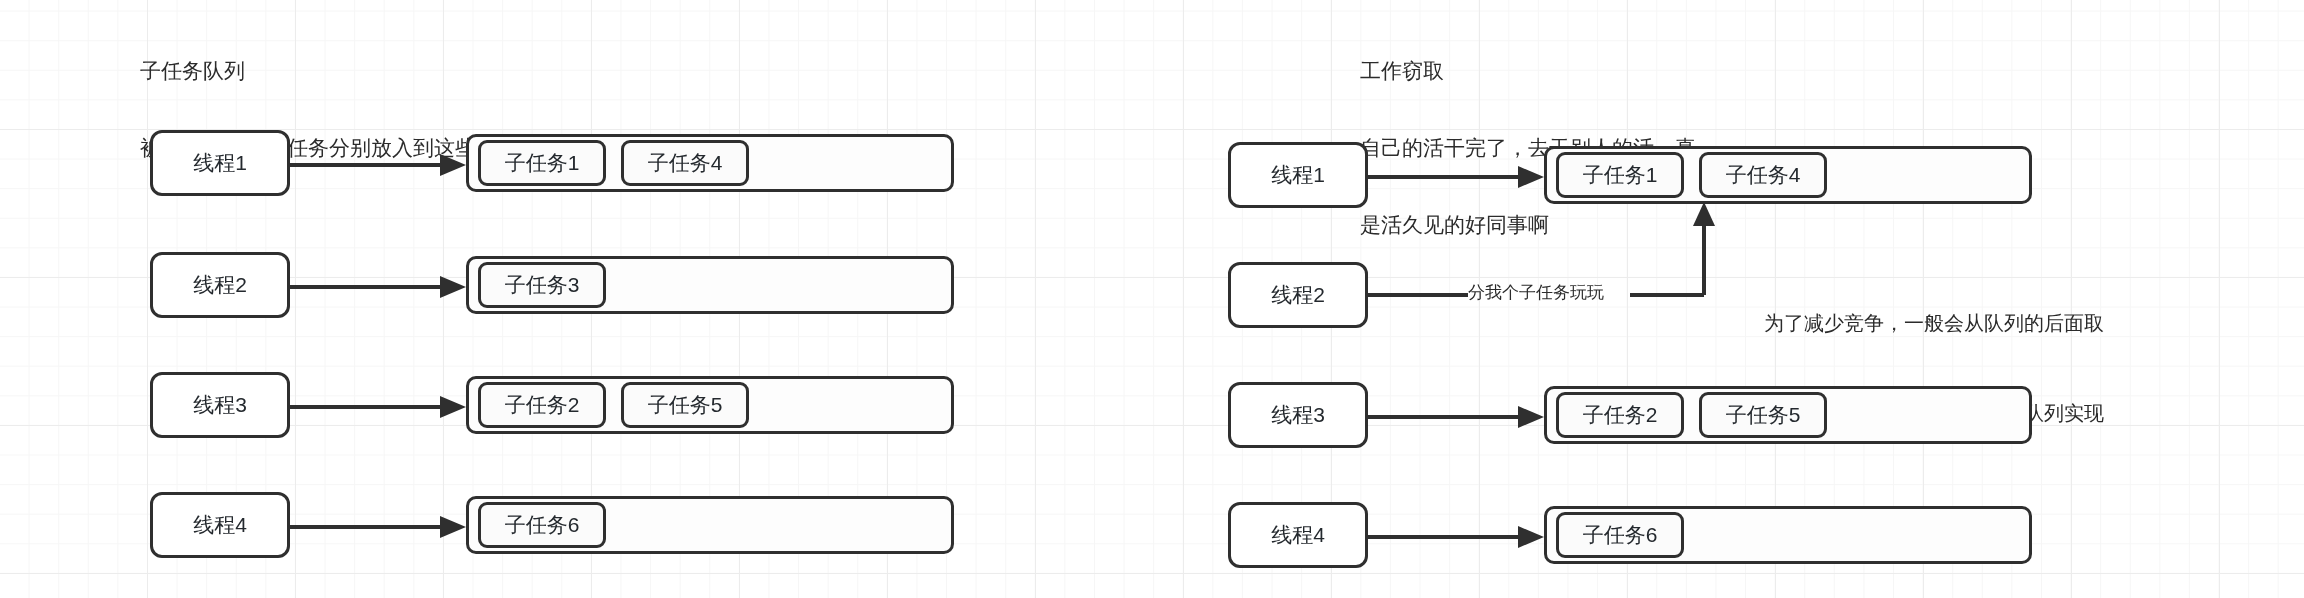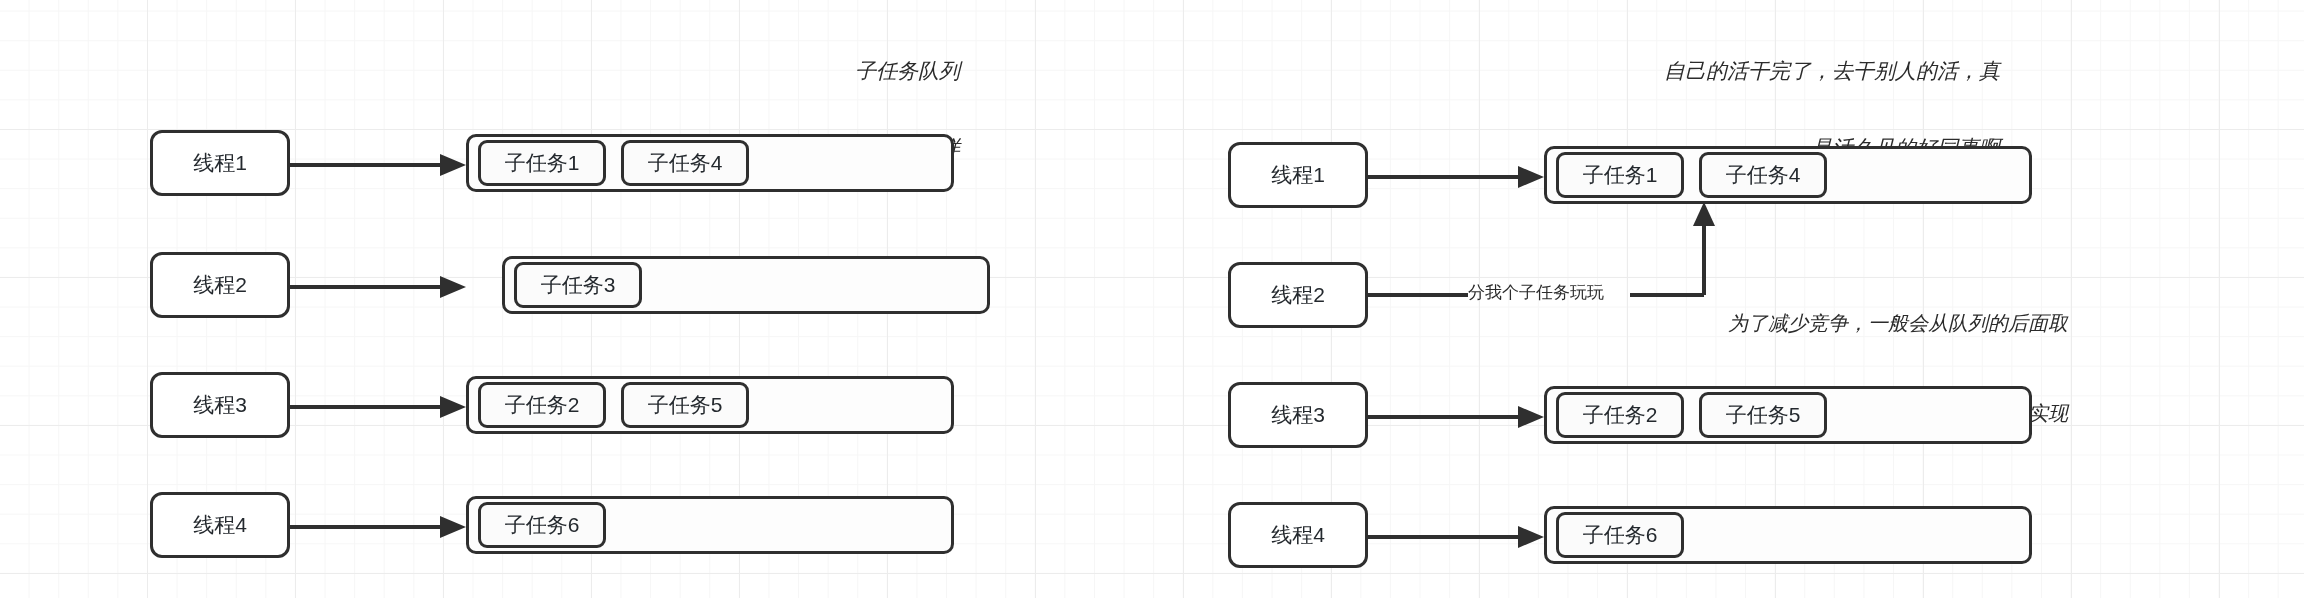--- a/index.html
+++ b/index.html
@@ -26,25 +26,24 @@
       linear-gradient(to bottom, #f6f6f6 1px, transparent 1px);
     background-size: 148px 148px, 148px 148px, 29.6px 29.6px, 29.6px 29.6px;
     background-position: -1px -19px, -1px -19px, -1px -19px, -1px -19px;
   }
   .panel { position: absolute; top: 0; height: 598px; }
   #panel-left  { left: 0;    width: 1100px; }
   #panel-right { left: 1100px; width: 1204px; }
 
   .title-block {
     position: absolute;
-    text-align: right;
+    text-align: left;
     line-height: 1.45;
     color: #2b2b2b;
     white-space: pre;
-    font-style: italic;
   }
   .title-main { font-size: 21px; }
   .title-sub  { font-size: 21px; }
 
   .thread-box, .queue-box, .task-box {
     position: absolute;
     box-sizing: border-box;
     background: #ffffff;
     border: 3.5px solid #2f2f2f;
     border-radius: 12px;
@@ -118,21 +117,21 @@
       </div>
     </div>
 
     <div class="thread-box" style="left:150px; top:252px;">
       <span class="box-label">线程2</span>
     </div>
     <svg class="arrow-svg" style="left:290px; top:272px;" width="180" height="30">
       <line class="arrow-line" x1="0" y1="15" x2="150" y2="15"></line>
       <polygon class="arrow-head" points="150,4 176,15 150,26"></polygon>
     </svg>
-    <div class="queue-box" style="left:466px; top:256px; width:488px; height:58px;margin-left:36px;">
+    <div class="queue-box" style="left:466px; top:256px; width:488px; height:58px;">
       <div class="task-box" style="left:9px; top:3px; width:128px;">
         <span class="box-label">子任务3</span>
       </div>
     </div>
 
     <div class="thread-box" style="left:150px; top:372px;">
       <span class="box-label">线程3</span>
     </div>
     <svg class="arrow-svg" style="left:290px; top:392px;" width="180" height="30">
       <line class="arrow-line" x1="0" y1="15" x2="150" y2="15"></line>
@@ -157,20 +156,21 @@
     <div class="queue-box" style="left:466px; top:496px; width:488px; height:58px;">
       <div class="task-box" style="left:9px; top:3px; width:128px;">
         <span class="box-label">子任务6</span>
       </div>
     </div>
   </div>
 
   <div class="panel" id="panel-right">
 
     <div class="title-block" style="left:260px; top:10px; width:640px;">
+      <div class="title-main">工作窃取</div>
       <div class="title-sub">自己的活干完了，去干别人的活，真</div>
       <div class="title-sub">是活久见的好同事啊</div>
     </div>
 
     <div class="thread-box" style="left:128px; top:142px;">
       <span class="box-label">线程1</span>
     </div>
     <svg class="arrow-svg" style="left:268px; top:162px;" width="180" height="30">
       <line class="arrow-line" x1="0" y1="15" x2="150" y2="15"></line>
       <polygon class="arrow-head" points="150,4 176,15 150,26"></polygon>
@@ -189,21 +189,21 @@
     </div>
 
     <svg class="arrow-svg" style="left:268px; top:204px;" width="420" height="110">
       <line class="arrow-line" x1="0" y1="91" x2="100" y2="91"></line>
       <line class="arrow-line" x1="262" y1="91" x2="336" y2="91"></line>
       <line class="arrow-line" x1="336" y1="91" x2="336" y2="22"></line>
       <polygon class="arrow-head" points="325,22 336,-2 347,22"></polygon>
     </svg>
     <div class="edge-label" style="left:368px; top:281px;">分我个子任务玩玩</div>
 
-    <div class="note-block" style="left:628px; top:248px;font-style:italic;">
+    <div class="note-block" style="left:664px; top:248px;">
       <div>为了减少竞争，一般会从队列的后面取</div>
       <div>所以子任务队列一般都是双端队列实现</div>
     </div>
 
     <div class="thread-box" style="left:128px; top:382px;">
       <span class="box-label">线程3</span>
     </div>
     <svg class="arrow-svg" style="left:268px; top:402px;" width="180" height="30">
       <line class="arrow-line" x1="0" y1="15" x2="150" y2="15"></line>
       <polygon class="arrow-head" points="150,4 176,15 150,26"></polygon>

